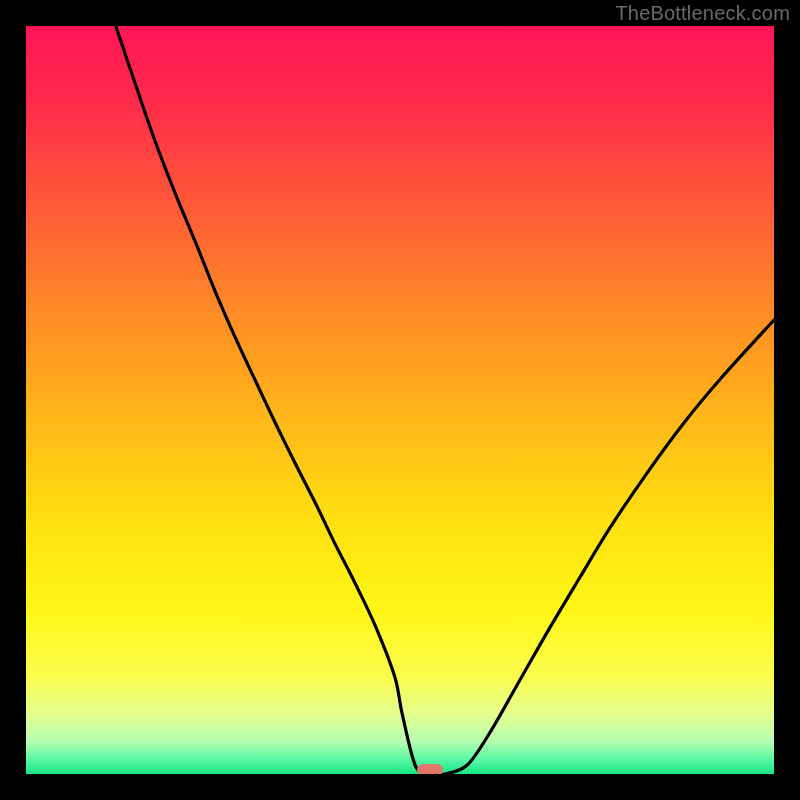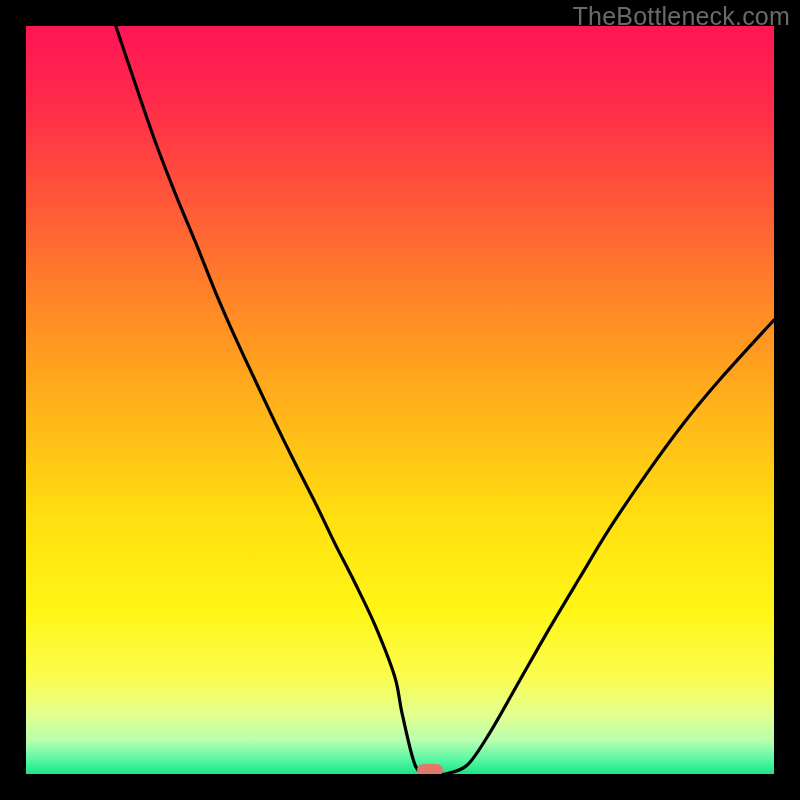--- a/index.html
+++ b/index.html
@@ -15,21 +15,21 @@
     position: relative;
     width: 800px;
     height: 800px;
     background: #000;
   }
   .attribution {
     position: absolute;
     top: 2px;
     right: 10px;
     color: #6a6a6a;
-    font-size: 25px;
+    font-size: 20px;
     font-weight: 500;
     letter-spacing: 0.2px;
     z-index: 5;
   }
   .plot-area {
     position: absolute;
     left: 26px;
     top: 26px;
     width: 748px;   
     height: 748px;  

